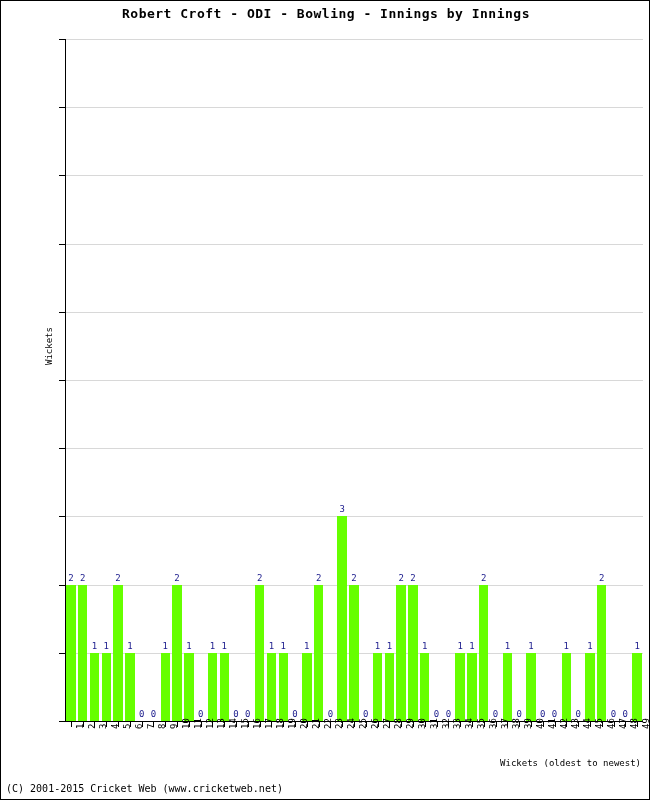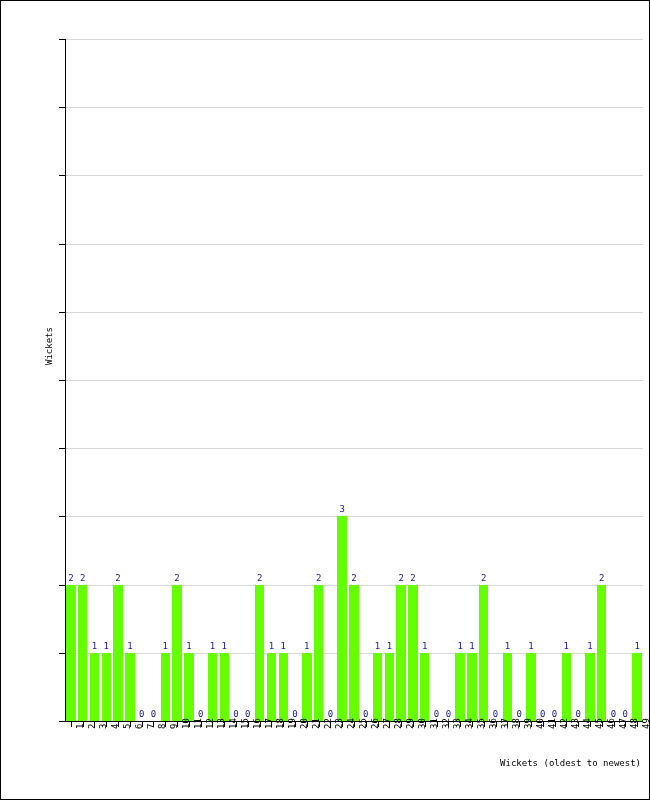--- a/index.html
+++ b/index.html
@@ -136,20 +136,21 @@
     font-size: 10px;
     color: #000000;
     font-family: "DejaVu Sans Mono", monospace;
   }
 </style>
 </head>
 <body>
 
 <div id="figure">
 
+  <div id="chart-title">Robert Croft - ODI - Bowling - Innings by Innings</div>
 
   <div id="plot">
     <div id="plot-bg"></div>
     <div id="gridlines">
         <div class="gridline" style="top: 613.8px;"></div>
         <div class="gridline" style="top: 545.6px;"></div>
         <div class="gridline" style="top: 477.4px;"></div>
         <div class="gridline" style="top: 409.2px;"></div>
         <div class="gridline" style="top: 341px;"></div>
         <div class="gridline" style="top: 272.8px;"></div>
@@ -359,13 +360,14 @@
       <div class="bar-value" style="left: 543.531px; width: 20px; top: 708px;">0</div>
       <div class="bar-value" style="left: 555.327px; width: 20px; top: 639.8px;">1</div>
       <div class="bar-value" style="left: 567.122px; width: 20px; top: 708px;">0</div>
       <div class="bar-value" style="left: 578.918px; width: 20px; top: 639.8px;">1</div>
       <div class="bar-value" style="left: 590.714px; width: 20px; top: 571.6px;">2</div>
       <div class="bar-value" style="left: 602.51px; width: 20px; top: 708px;">0</div>
       <div class="bar-value" style="left: 614.306px; width: 20px; top: 708px;">0</div>
       <div class="bar-value" style="left: 626.102px; width: 20px; top: 639.8px;">1</div>
     </div>
 
+  <div id="footer">(C) 2001-2015 Cricket Web (www.cricketweb.net)</div>
 </div>
 
 </body></html>

